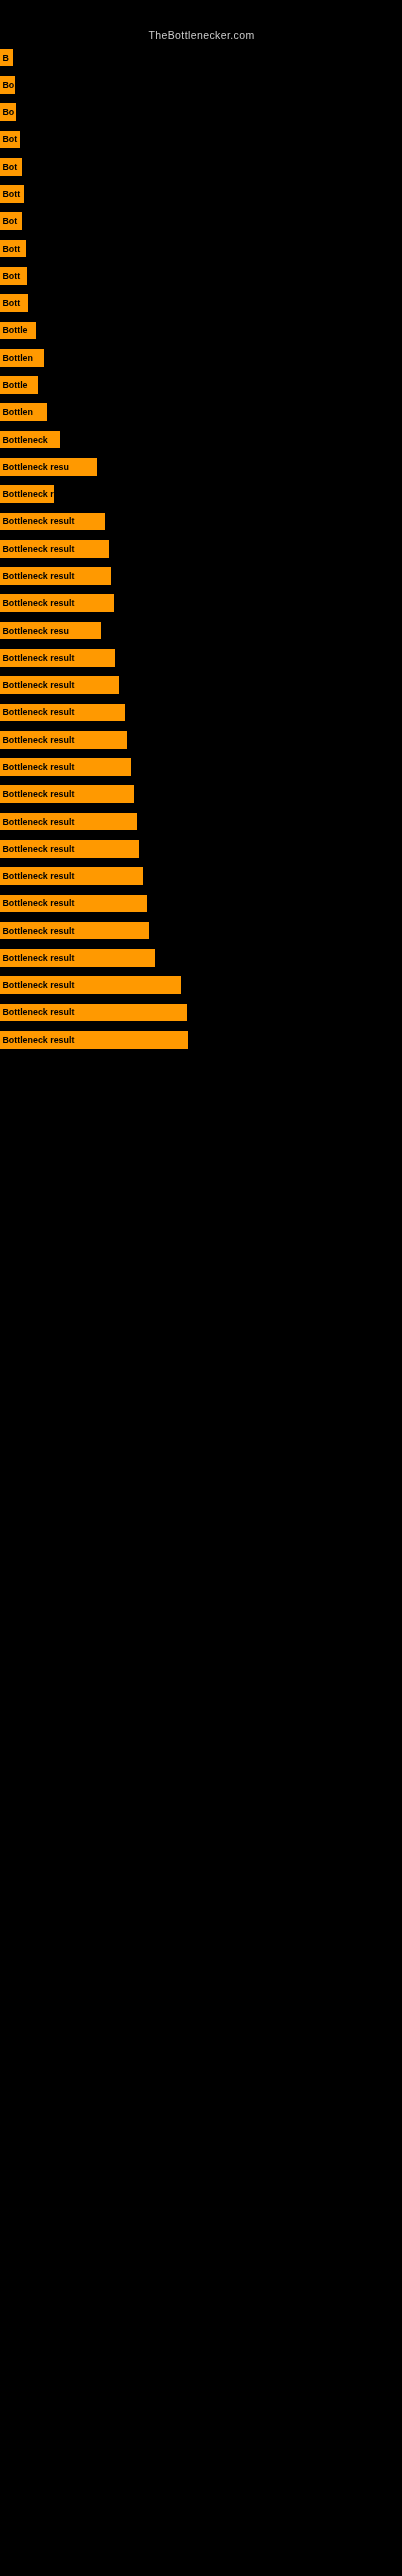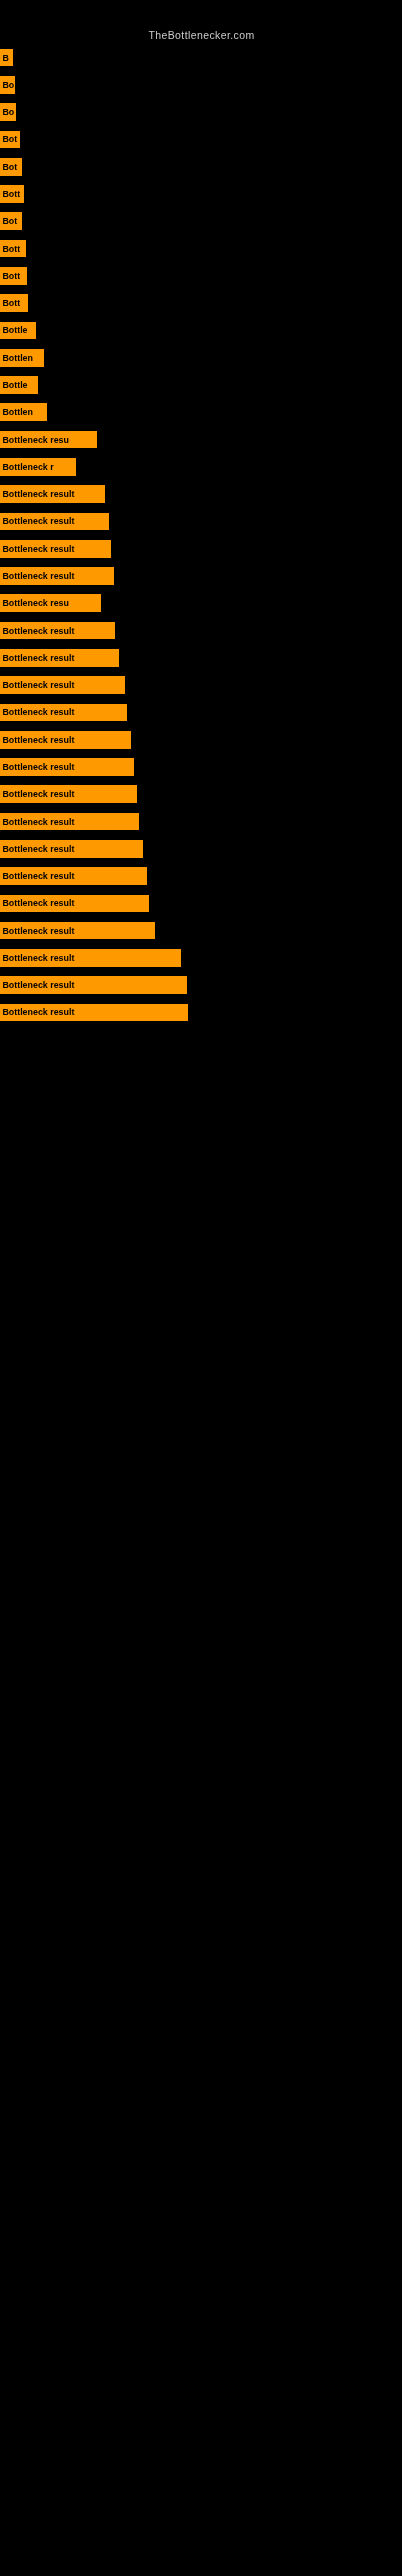--- a/index.html
+++ b/index.html
@@ -112,26 +112,31 @@
       <div class="bar-label" style="width: 38px;">
         <span>Bottle</span>
       </div>
     </div>
     <div class="bar-container">
       <div class="bar-label" style="width: 47px;">
         <span>Bottlen</span>
       </div>
     </div>
     <div class="bar-container">
+      <div class="bar-label" style="width: 60px;">
+        <span>Bottleneck</span>
+      </div>
+    </div>
+    <div class="bar-container">
       <div class="bar-label" style="width: 97px;">
         <span>Bottleneck resu</span>
       </div>
     </div>
     <div class="bar-container">
-      <div class="bar-label" style="width: 76px;">
+      <div class="bar-label" style="width: 54px;">
         <span>Bottleneck r</span>
       </div>
     </div>
     <div class="bar-container">
       <div class="bar-label" style="width: 105px;">
         <span>Bottleneck result</span>
       </div>
     </div>
     <div class="bar-container">
       <div class="bar-label" style="width: 109px;">

